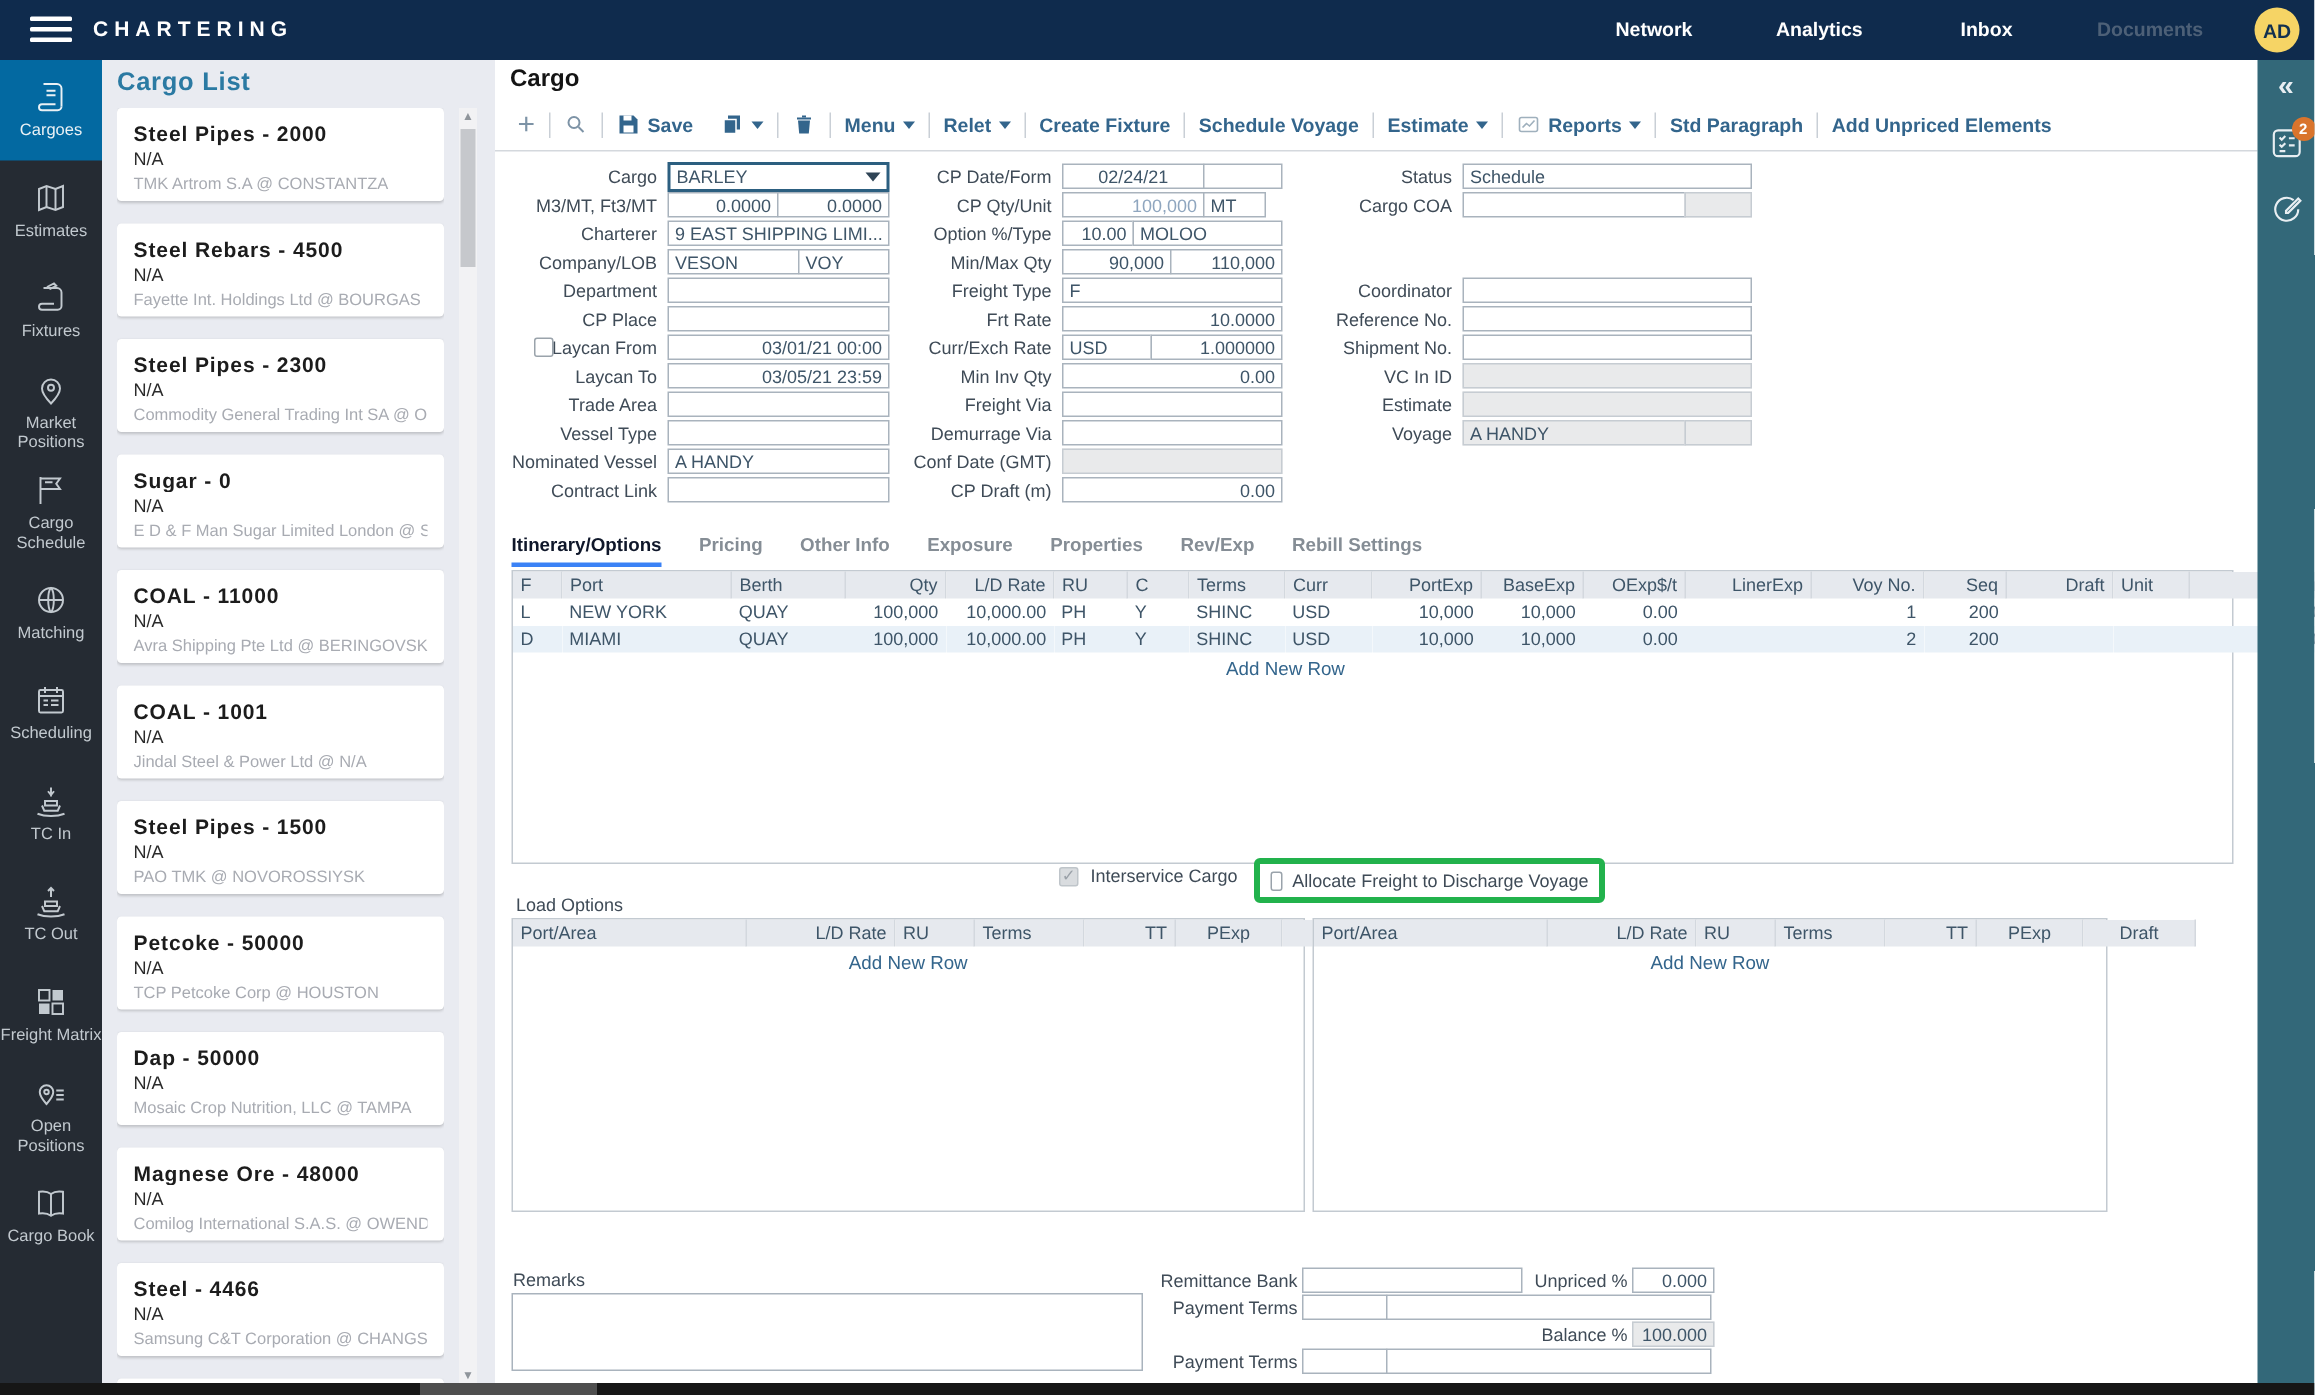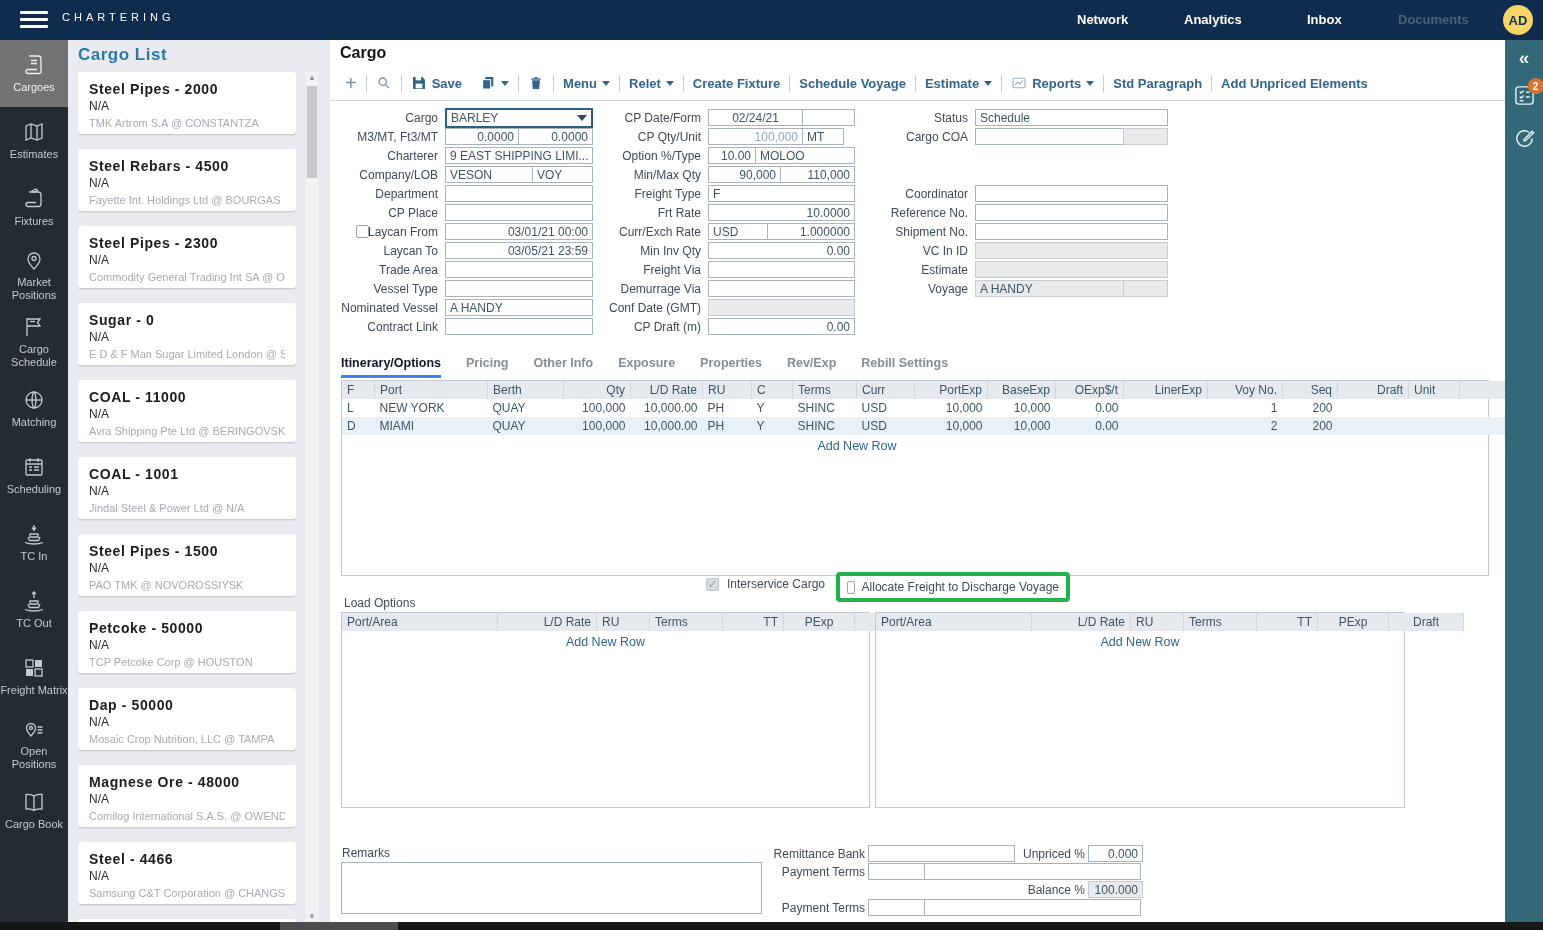--- a/index.html
+++ b/index.html
@@ -2,31 +2,31 @@
 <html><head>
 <meta charset="utf-8">
 <style>
   html,body{margin:0;padding:0}
   body{width:1543px;height:930px;position:relative;overflow:hidden;
        font-family:"Liberation Sans",sans-serif;background:#fff;}
   
   .topbar{position:absolute;left:0;top:0;width:1543px;height:40px;background:#0f2b4d;z-index:10}
   .hamburger{position:absolute;left:20px;top:11px;width:28px;height:18px;cursor:pointer}
   .hamburger span{display:block;height:3px;background:#fff;border-radius:1px;margin-bottom:4px}
-  .brand{position:absolute;left:62px;top:11px;color:#fff;font-size:11px;font-weight:normal;letter-spacing:4px}
+  .brand{position:absolute;left:62px;top:11px;color:#fff;font-size:14px;font-weight:bold;letter-spacing:4px}
   .topnav{position:absolute;top:12px;font-size:13px;font-weight:bold;color:#fff;cursor:pointer}
   .topnav.dis{color:#4d6077;cursor:default}
   .avatar{position:absolute;left:1503px;top:5px;width:30px;height:30px;border-radius:50%;
           background:#f6d465;color:#12304f;font-weight:bold;font-size:13px;
           display:flex;align-items:center;justify-content:center;cursor:pointer}
   
   .side{position:absolute;left:0;top:40px;width:68px;bottom:0;background:#252b33;z-index:5}
   .side-item{height:67px;display:flex;flex-direction:column;align-items:center;justify-content:center;
              gap:4px;color:#c2c9cf;cursor:pointer}
-  .side-item.active{background:#737373;color:#eaf1f5}
+  .side-item.active{background:#0369a1;color:#eaf1f5}
   .side-item svg{width:24px;height:24px;stroke:currentColor;fill:none;stroke-width:1.3}
   .side-label{font-size:11px;line-height:1.1;text-align:center}
   
   .panel{position:absolute;left:68px;top:40px;width:262px;bottom:0;background:#e9ebf1;z-index:4}
   .panel-title{position:absolute;left:10px;top:5px;font-size:17px;font-weight:bold;color:#2b7aa3;letter-spacing:.5px}
   .cards{position:absolute;left:10px;top:32px;width:218px;bottom:0;overflow:hidden}
   .card{background:#fff;border-radius:3px;height:62px;margin-bottom:15px;padding:9px 11px;box-sizing:content-box;
         height:44px;box-shadow:0 1px 2px rgba(0,0,0,.18);cursor:pointer}
   .card-title{font-size:14px;font-weight:bold;color:#1c1c1c;letter-spacing:.6px;white-space:nowrap;overflow:hidden}
   .card-qty{font-size:12px;color:#2b2b2b;margin-top:2px}

